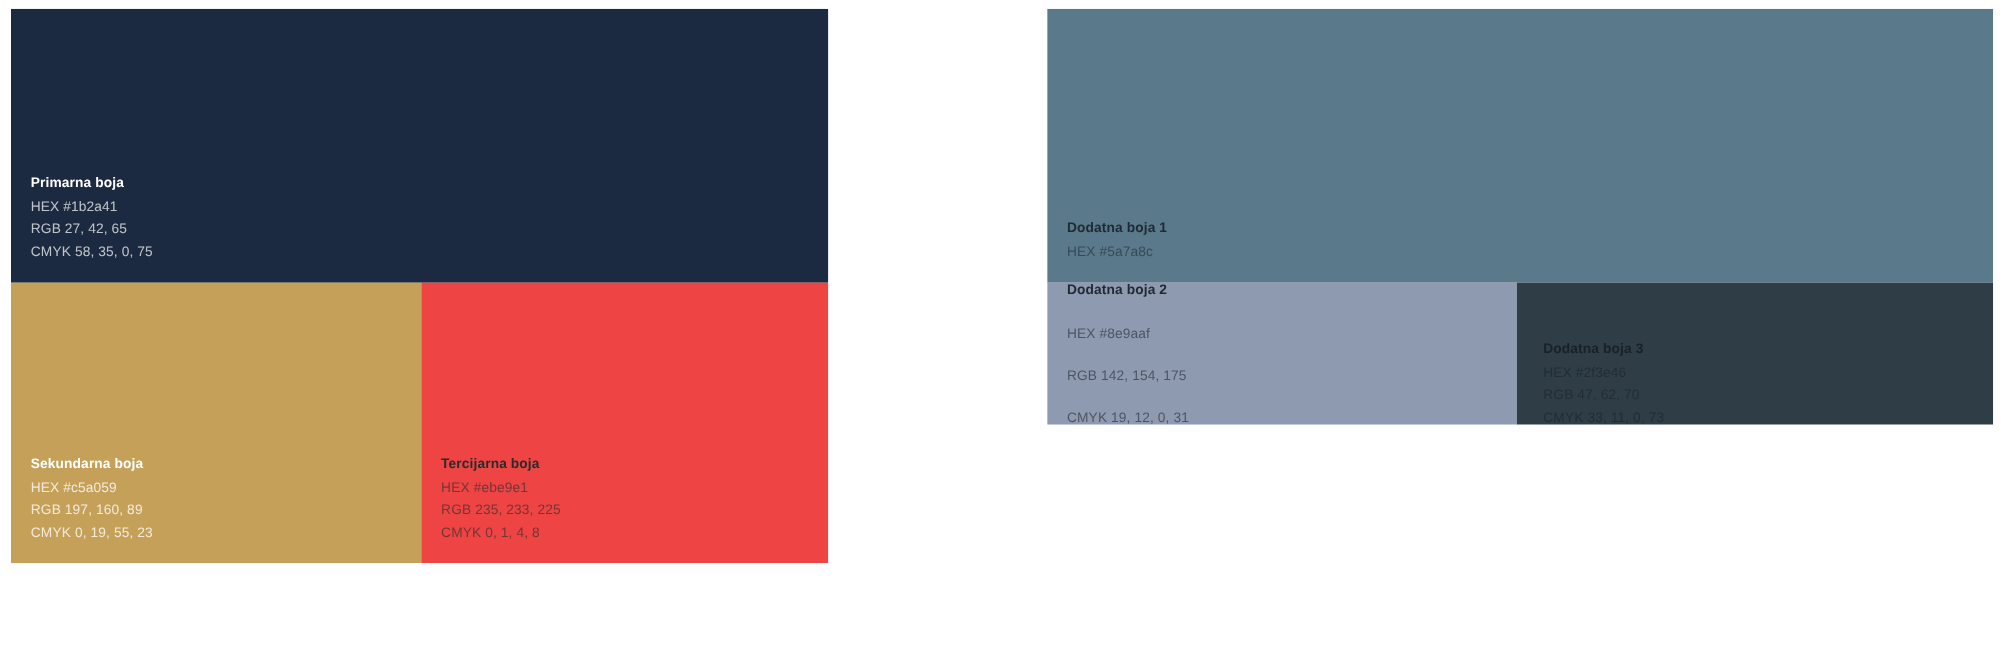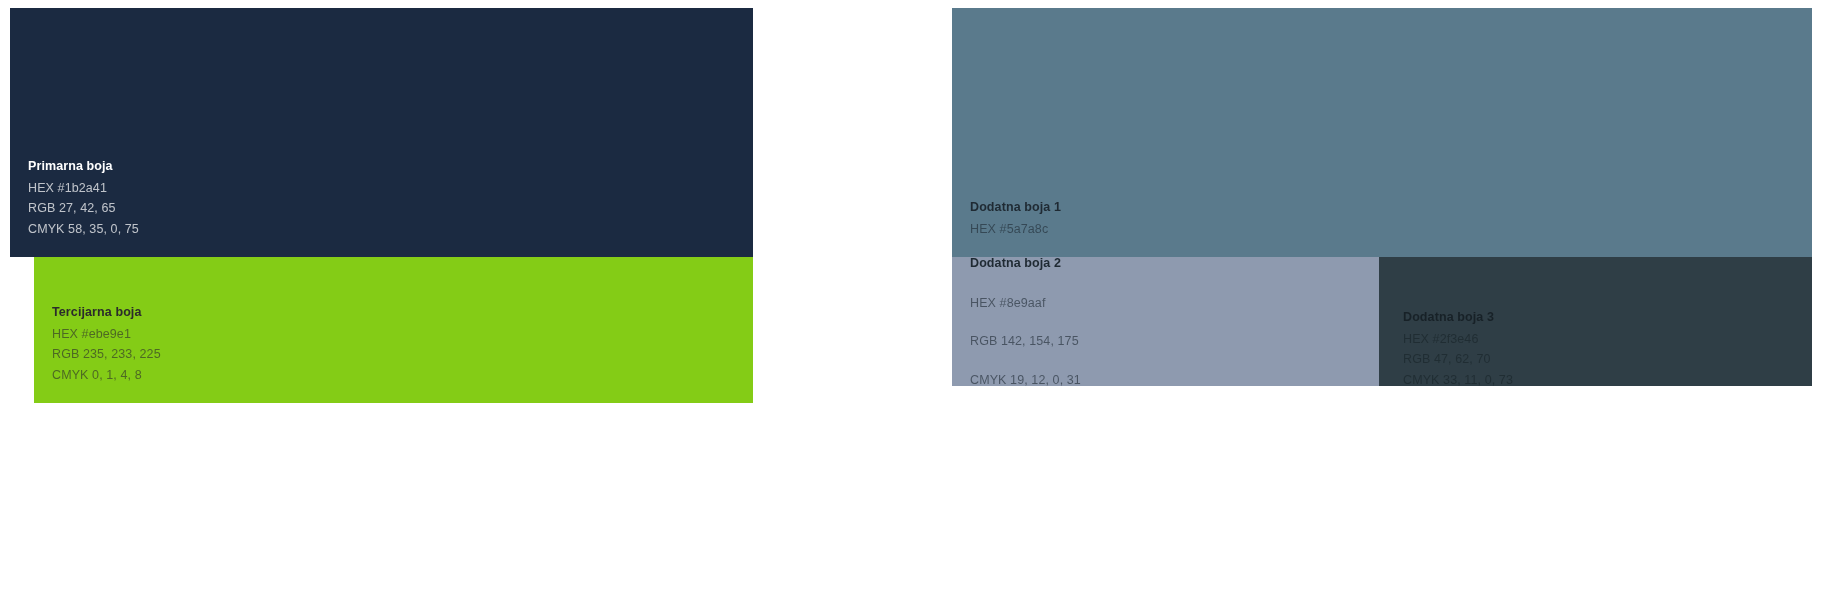--- a/index.html
+++ b/index.html
@@ -29,21 +29,21 @@
     position: absolute;
     display: flex;
     flex-direction: column;
     overflow: hidden;
   }
 
   .panel-left {
     left: 10px;
     top: 8px;
     width: 743px;
-    height: 395px;
+    height: 504px;
   }
 
   .panel-right {
     left: 952px;
     top: 8px;
     width: 860px;
     height: 378px;
   }
 
   .row-top {
@@ -121,22 +121,28 @@
     <div class="row-top">
       <div class="swatch sw-primary text-on-dark" style="background-color: rgb(27, 42, 65);">
         <div class="swatch-name">Primarna boja</div>
         <div class="swatch-line">HEX #1b2a41</div>
         <div class="swatch-line">RGB 27, 42, 65</div>
         <div class="swatch-line">CMYK 58, 35, 0, 75</div>
       </div>
     </div>
 
     <div class="row-bottom">
+      <div class="swatch sw-secondary text-on-gold" style="background-color: rgb(197, 160, 89);">
+        <div class="swatch-name">Sekundarna boja</div>
+        <div class="swatch-line">HEX #c5a059</div>
+        <div class="swatch-line">RGB 197, 160, 89</div>
+        <div class="swatch-line">CMYK 0, 19, 55, 23</div>
+      </div>
 
-      <div class="swatch sw-tertiary text-on-light" style="background-color: #84cc16; margin-left: 24px;">
+      <div class="swatch sw-tertiary text-on-light" style="background-color: #ef4444;">
         <div class="swatch-name">Tercijarna boja</div>
         <div class="swatch-line">HEX #ebe9e1</div>
         <div class="swatch-line">RGB 235, 233, 225</div>
         <div class="swatch-line">CMYK 0, 1, 4, 8</div>
       </div>
     </div>
 
   </div>
 
   <div class="panel panel-right">

